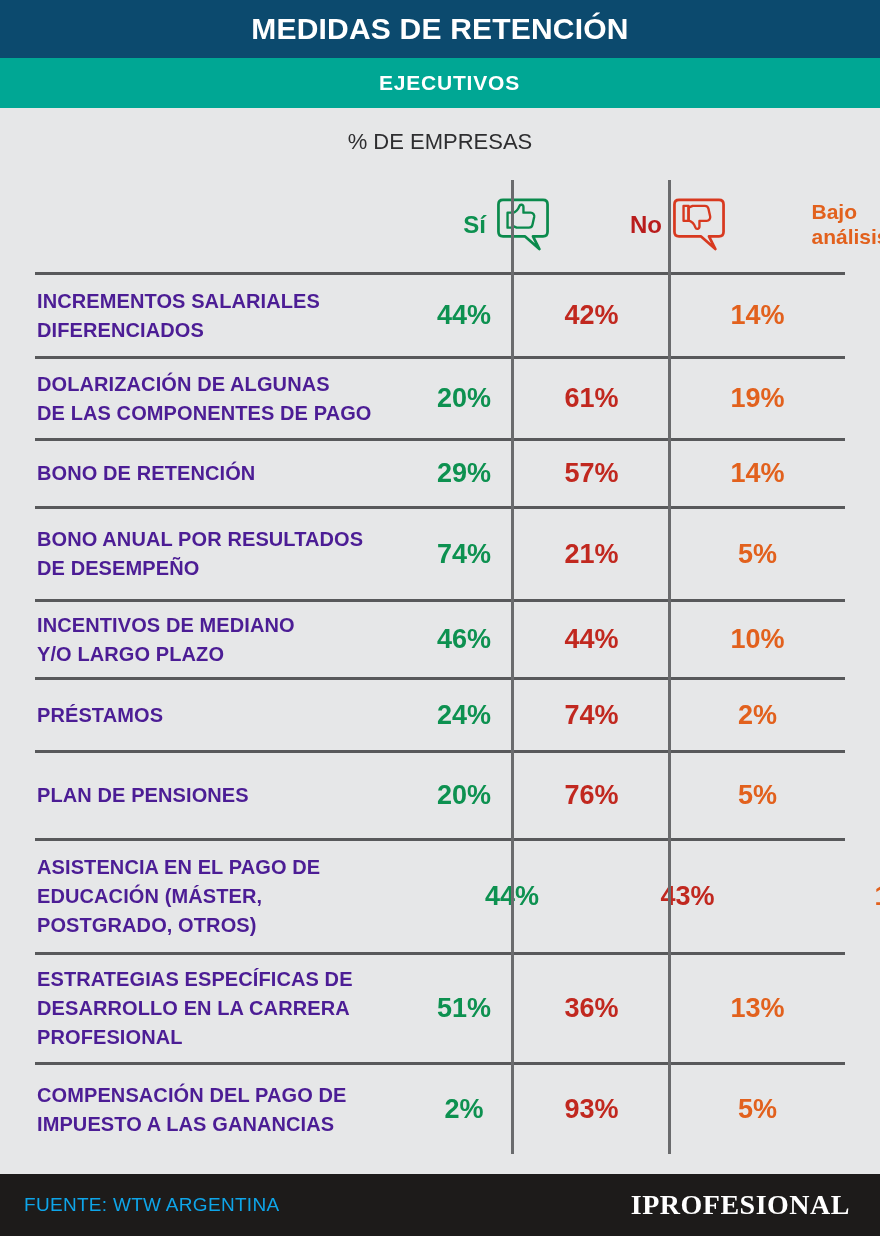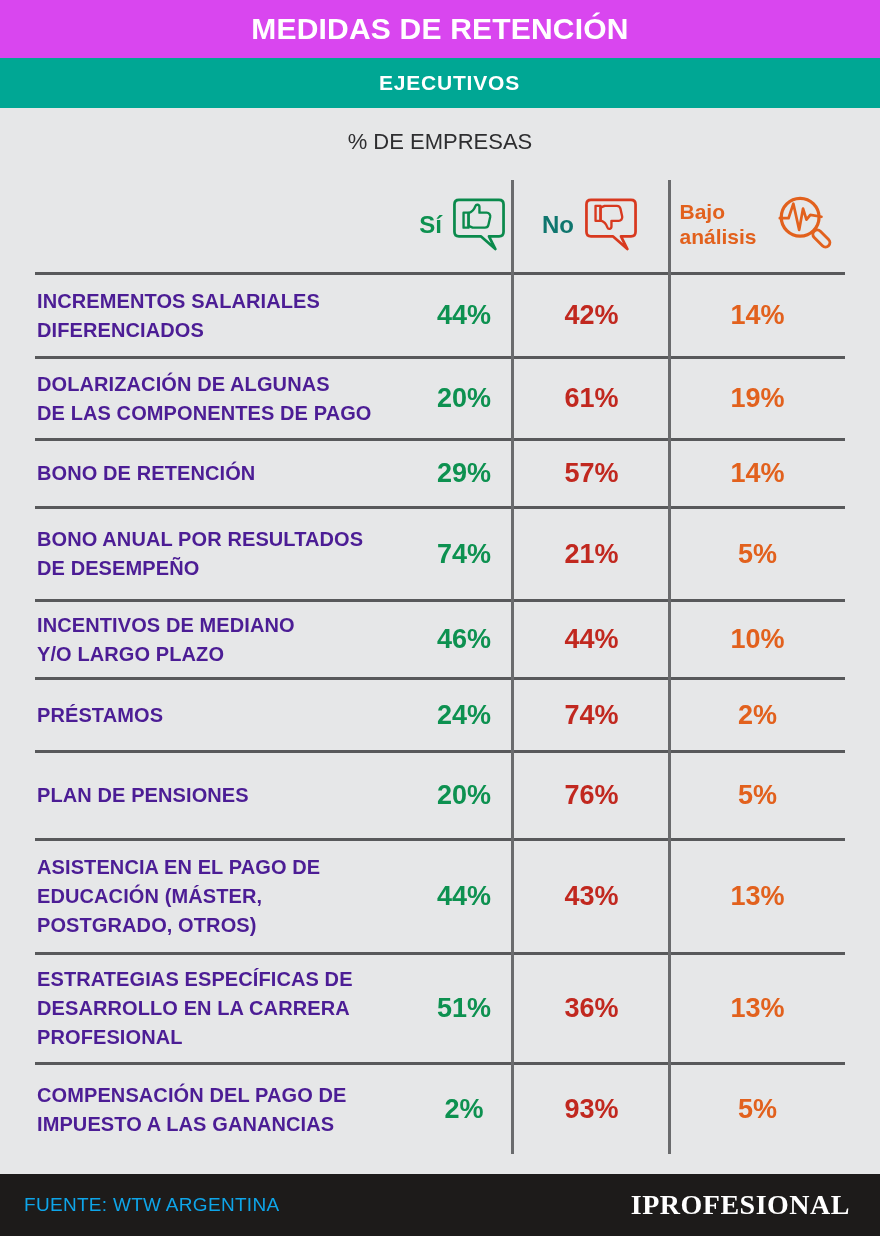--- a/index.html
+++ b/index.html
@@ -5,21 +5,21 @@
   * { margin:0; padding:0; box-sizing:border-box; }
   html,body { background:#ffffff; }
   .page {
     width:880px; height:1236px;
     background:#E6E7E8;
     font-family:"Liberation Sans", sans-serif;
     display:flex; flex-direction:column;
     overflow:hidden;
   }
   .titlebar {
-    height:58px; background:#d946ef;
+    height:58px; background:#0c4a6e;
     display:flex; align-items:center; justify-content:center;
   }
   .titlebar h1 {
     color:#ffffff; font-size:30px; font-weight:bold; letter-spacing:0.2px;
   }
   .subtitlebar {
     height:50px; background:#00A794;
     display:flex; align-items:center; justify-content:center;padding-left:19px;
   }
   .subtitlebar h2 {
@@ -36,41 +36,41 @@
   }
   .vline {
     position:absolute; top:3px; bottom:0; width:3px; background:#6A6B6D; z-index:1;
   }
   .vline-1 { left:476px; }
   .vline-2 { left:633px; }
   .grid-cols {
     display:grid;
     grid-template-columns:380px 98px 157px 175px;
   }
-  .thead { height:95px; align-items:center; }
+  .thead { height:95px; align-items:center;gap:44px; }
   .hcell { display:flex; align-items:center; justify-content:center; }
   .head-label { font-weight:bold; font-size:24px; }
   .si-label   { color:#0D9150; margin-right:7px; }
-  .no-label   { color:#0f766e; margin-right:7px; }
+  .no-label   { color:#b91c1c; margin-right:7px; }
   .bajo-label {
     color:#E2611D; font-size:21px; line-height:1.15;
     width:94px; white-space:pre-line; text-align:left;
   }
   .trow {
     border-top:3px solid #58595B;
     align-items:center;
   }
   .rows .trow:nth-child(1)  { min-height:84px; }
   .rows .trow:nth-child(2)  { min-height:82px; }
   .rows .trow:nth-child(3)  { min-height:68px; }
   .rows .trow:nth-child(4)  { min-height:93px; }
   .rows .trow:nth-child(5)  { min-height:78px; }
   .rows .trow:nth-child(6)  { min-height:73px; }
   .rows .trow:nth-child(7)  { min-height:88px; }
-  .rows .trow:nth-child(8)  { min-height:114px; }
+  .rows .trow:nth-child(8)  { min-height:114px;gap:48px; }
   .rows .trow:nth-child(9)  { min-height:110px; }
   .rows .trow:nth-child(10) { min-height:92px; }
   .cell.label {
     padding:8px 6px 8px 2px;
     font-weight:bold; font-size:20px; line-height:29px;
     color:#4c1d95; white-space:pre-line; letter-spacing:0.1px;
   }
   .cell.num {
     text-align:center; font-weight:bold; font-size:27px;
   }

